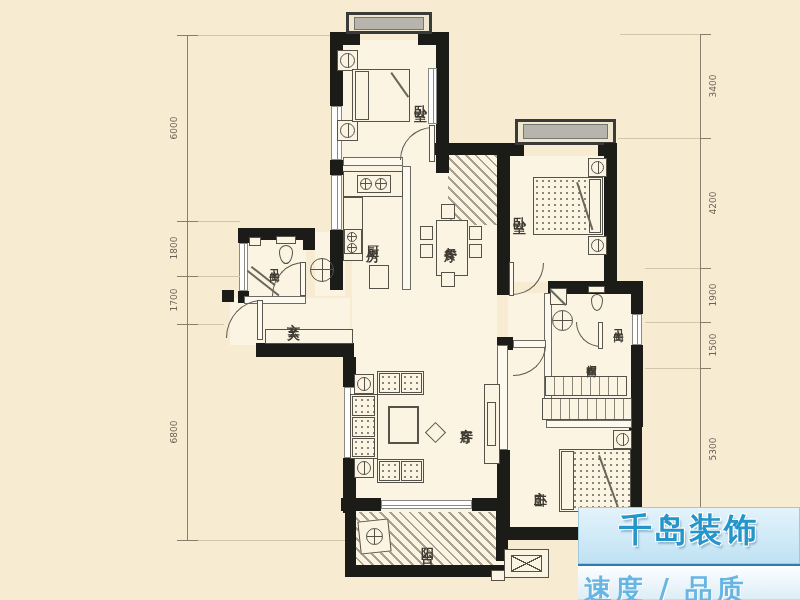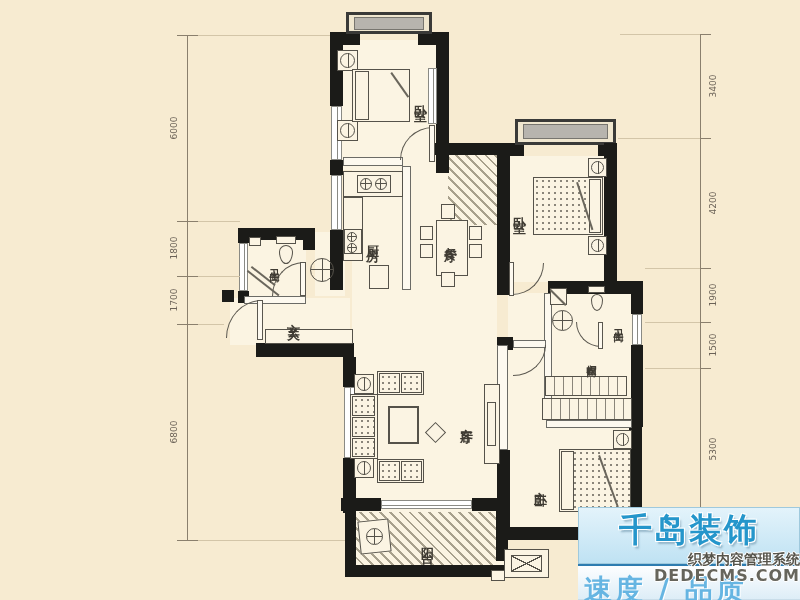--- a/index.html
+++ b/index.html
@@ -261,17 +261,13 @@
 <div class="dim" style="left:713px;top:345px;">1500</div>
 <div class="dim" style="left:713px;top:449px;">5300</div>
 
 <div id="wm">
   <div class="top">
     <span class="brand">千岛装饰</span>
   </div>
   <div class="strip">
     <span class="tagline">速度 / 品质</span>
   </div>
-  <div class="cms">
-    <div class="l1">织梦内容管理系统</div>
-    <div class="l2">DEDECMS.COM</div>
-  </div>
 </div>
 
 </body></html>

